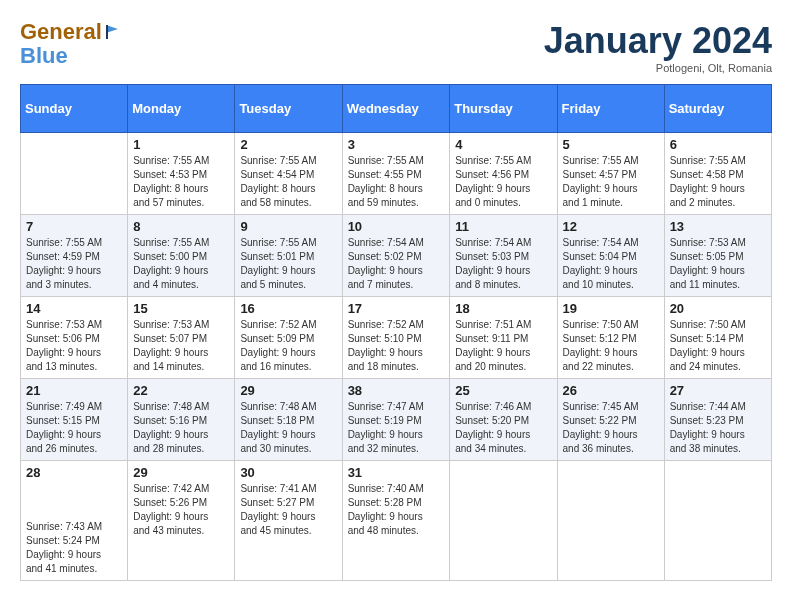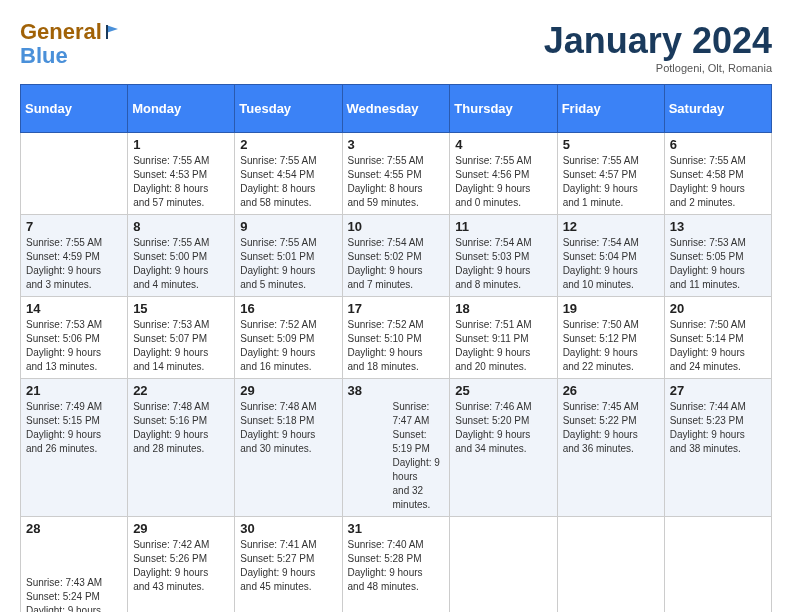--- a/index.html
+++ b/index.html
@@ -288,21 +288,21 @@
         </td>
         <td>
           <span class="day-num">29</span>
           <div class="day-info" style="white-space: pre-line;">Sunrise: 7:48 AM
 Sunset: 5:18 PM
 Daylight: 9 hours
 and 30 minutes.</div>
         </td>
         <td>
           <span class="day-num">38</span>
-          <div class="day-info" style="white-space: pre-line; margin-left: 45px;">Sunrise: 7:47 AM
+          <div class="day-info" style="white-space: pre-line;">Sunrise: 7:47 AM
 Sunset: 5:19 PM
 Daylight: 9 hours
 and 32 minutes.</div>
         </td>
         <td>
           <span class="day-num">25</span>
           <div class="day-info" style="white-space: pre-line;">Sunrise: 7:46 AM
 Sunset: 5:20 PM
 Daylight: 9 hours
 and 34 minutes.</div>

